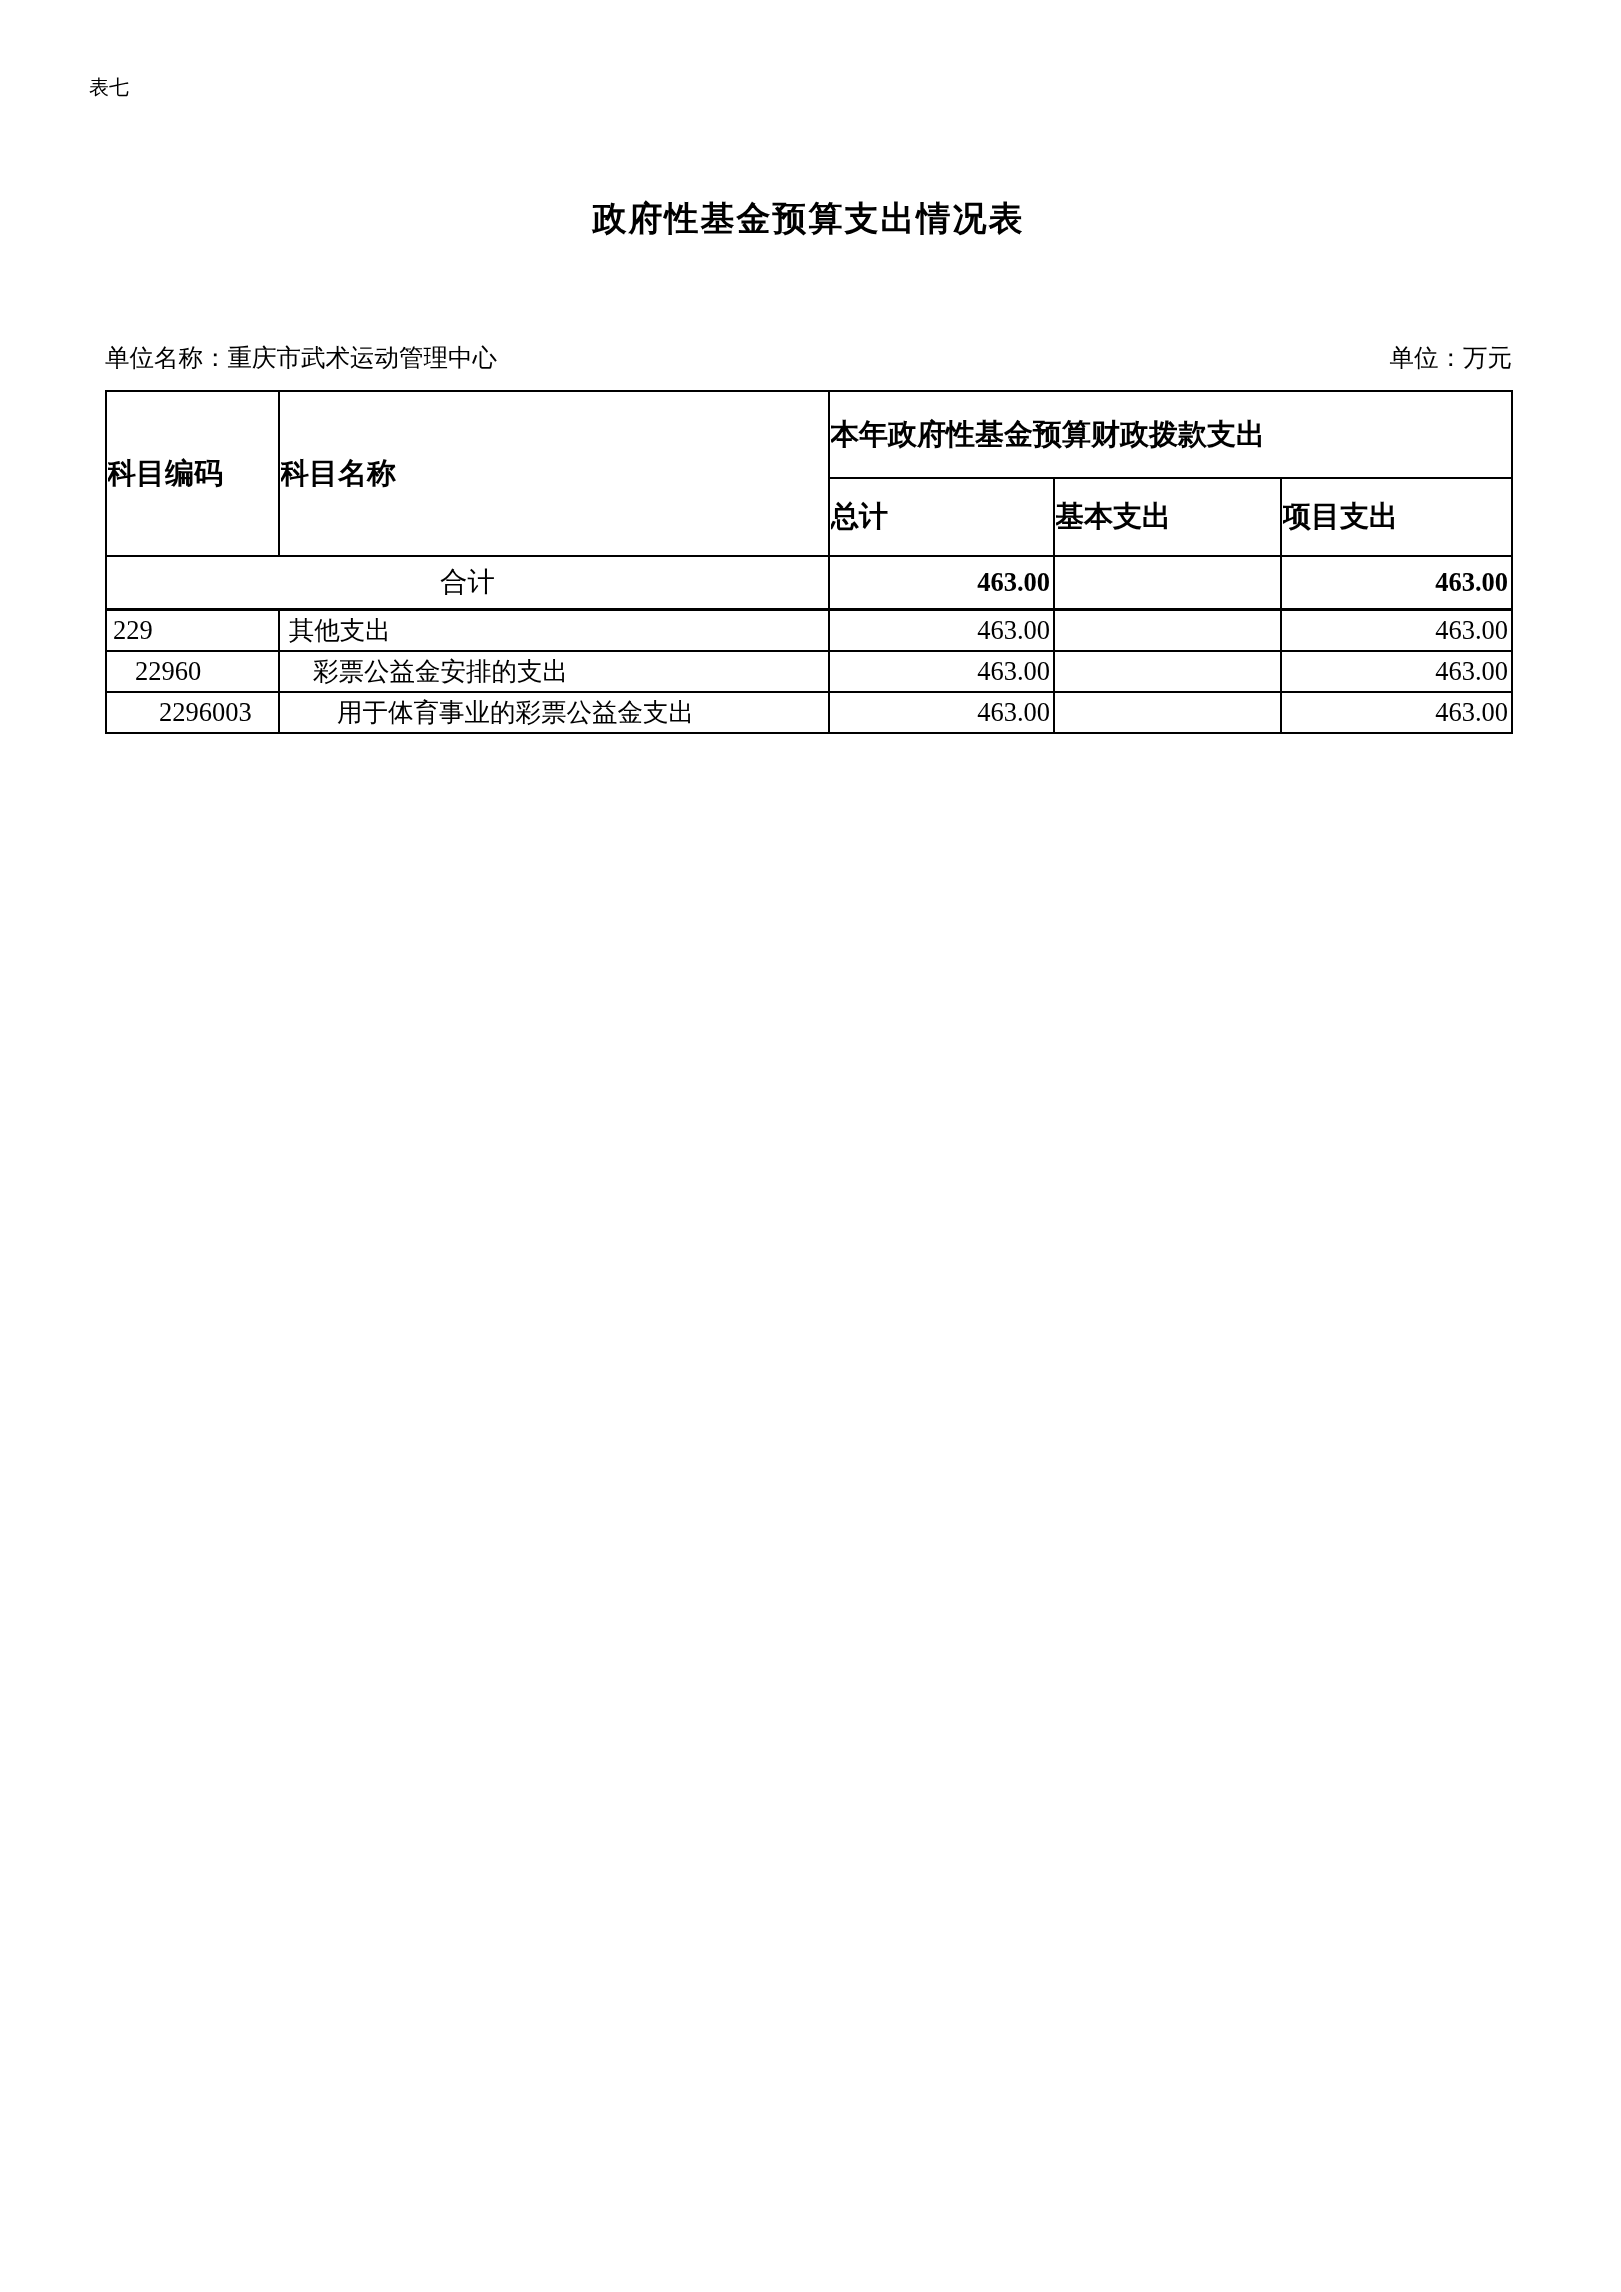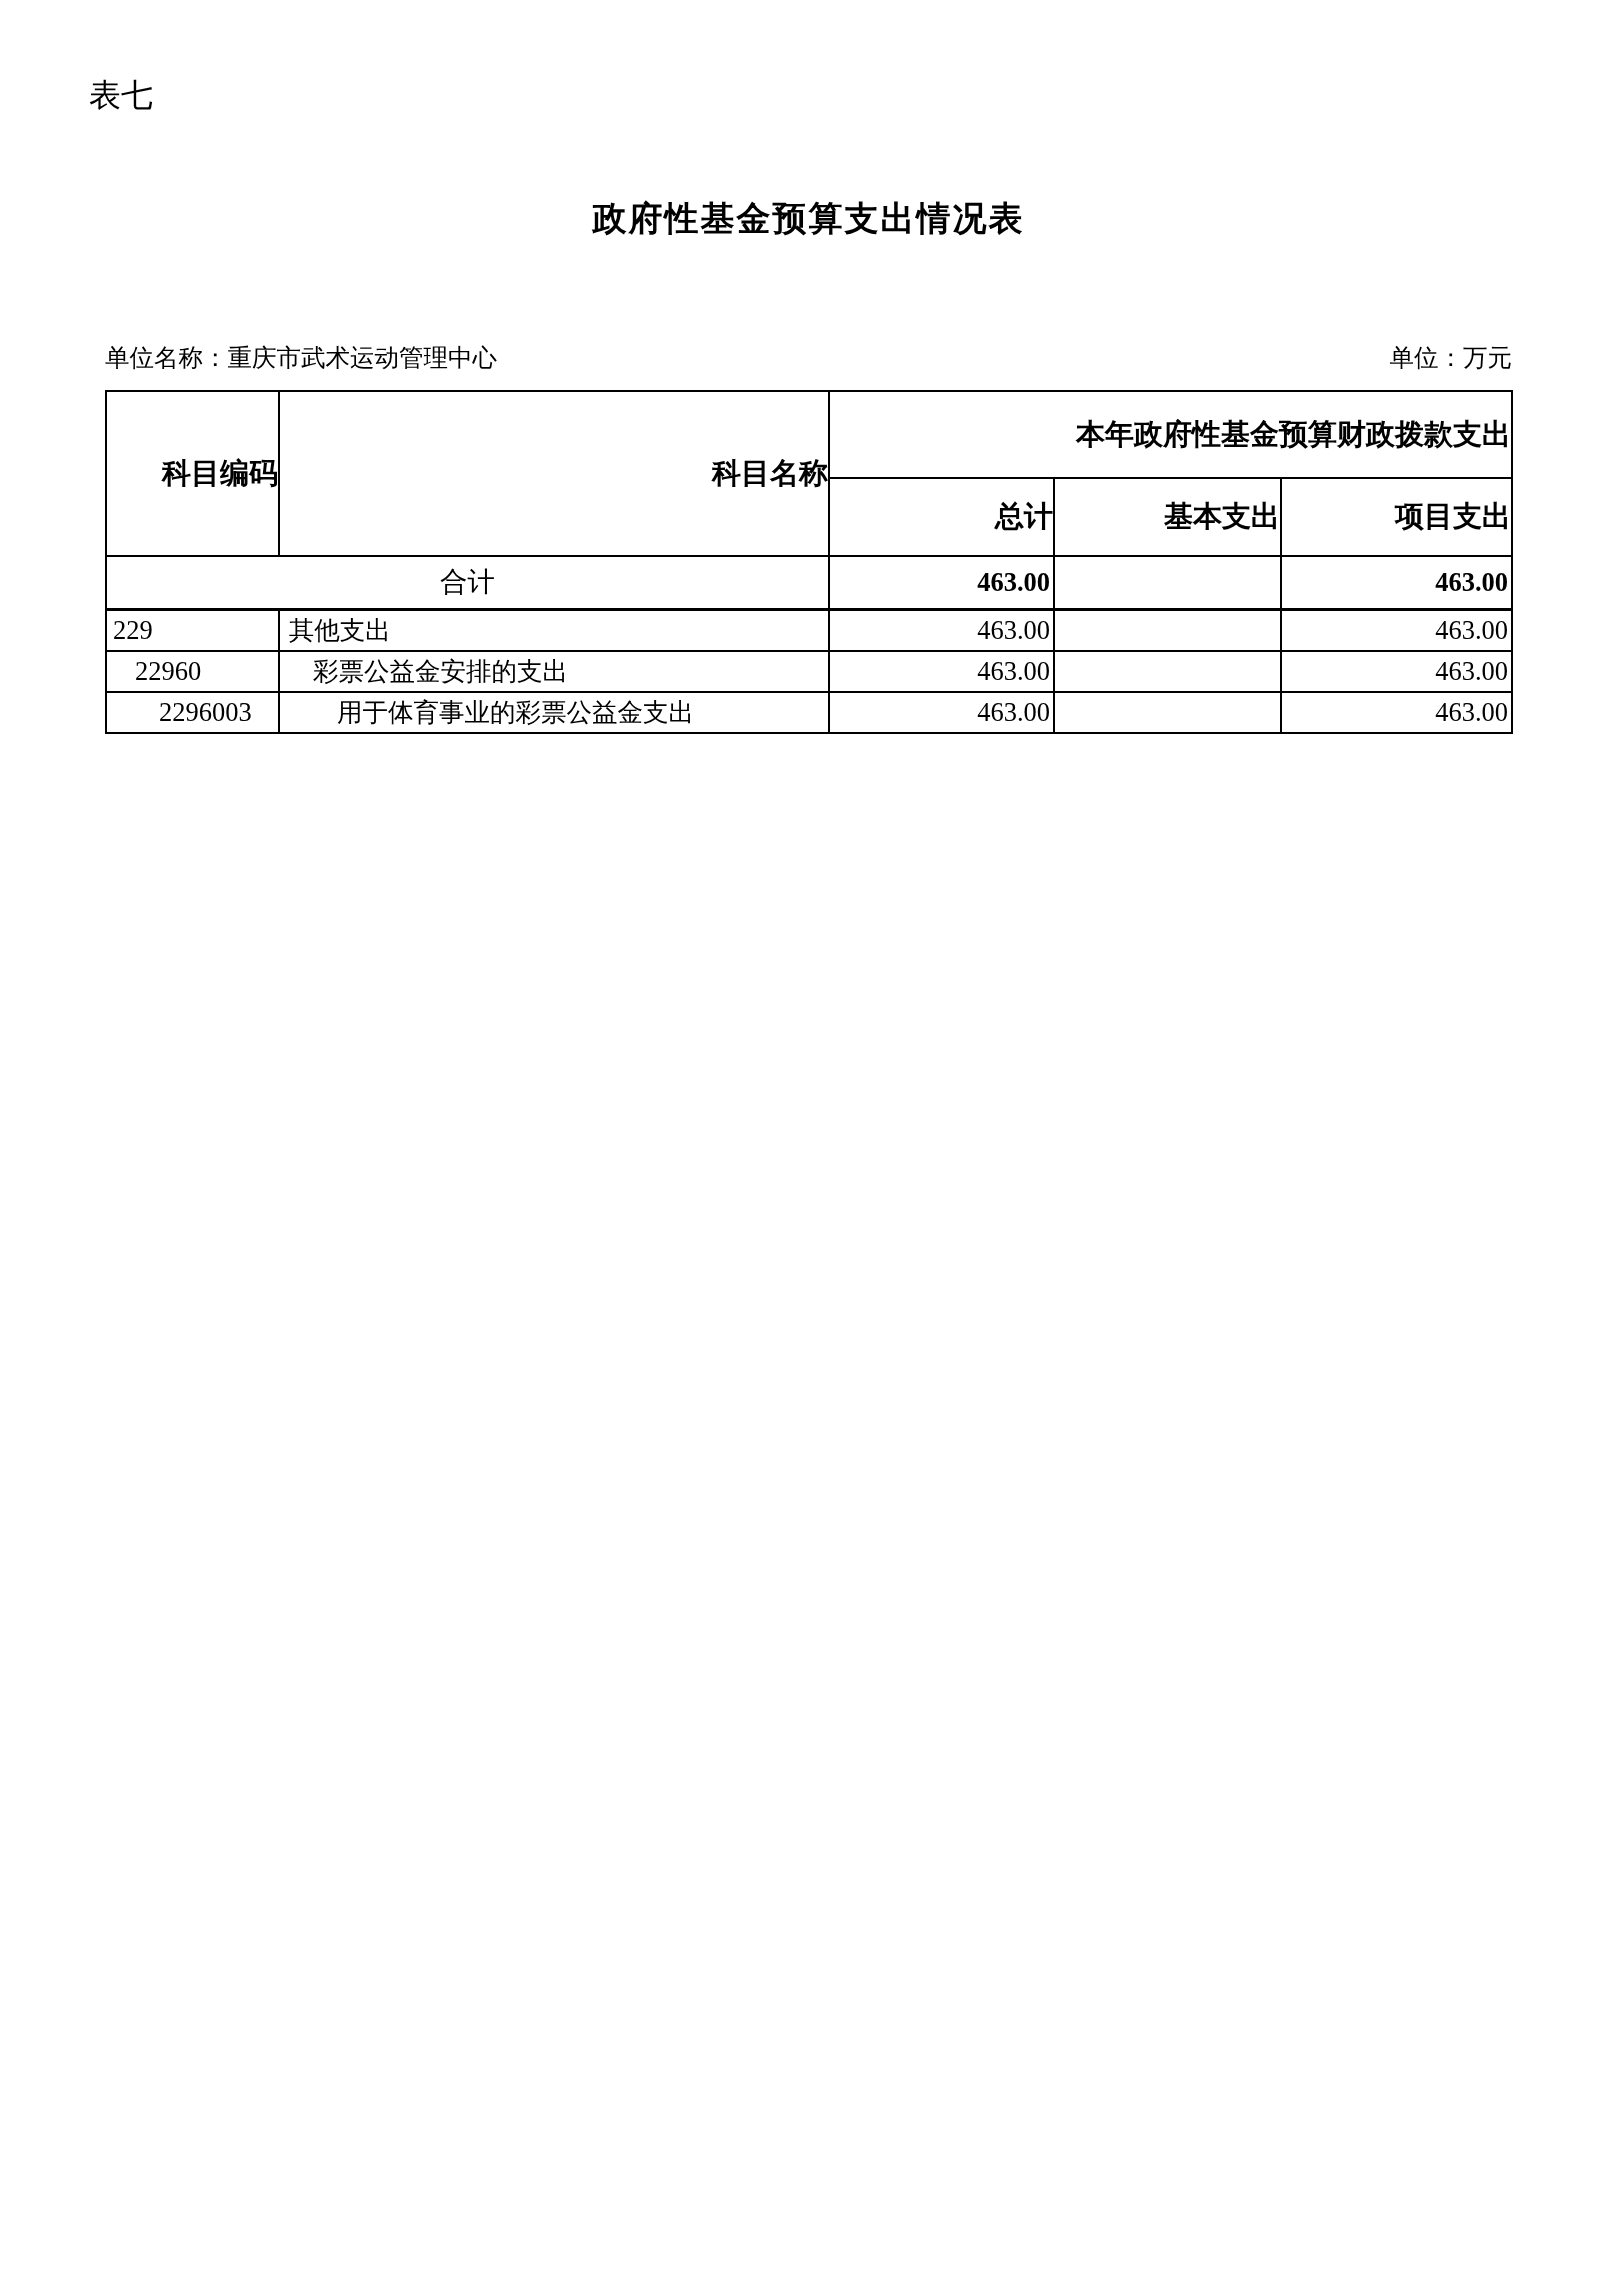--- a/index.html
+++ b/index.html
@@ -5,21 +5,21 @@
   * { margin: 0; padding: 0; box-sizing: border-box; }
   html, body { background: #ffffff; }
   body {
     width: 1621px; height: 2293px;
     position: relative;
     color: #000;
     font-family: "Liberation Serif", serif;
   }
   .doc-tag {
     position: absolute; left: 89px; top: 74px;
-    font-size: 32px;
+    font-size: 20px;
     font-family: Liberation Sans, sans-serif;
     text-align: center;
   }
   .doc-title {
     position: absolute; left: 105px; top: 196px; width: 1407px;
     text-align: center;
     font-size: 34px; font-weight: bold;
     letter-spacing: 2px;
     font-family: "Liberation Serif", serif;
   }
@@ -35,21 +35,21 @@
     border: 2.9px solid #000;
   }
   table.budget th, table.budget td {
     border: 2px solid #000;
     vertical-align: middle;
     overflow: hidden;
     white-space: nowrap;
   }
   table.budget th {
     font-family: "Liberation Sans", sans-serif;
-    font-weight: bold; font-size: 29px; text-align: right;
+    font-weight: bold; font-size: 29px; text-align: left; border-radius: 7px;
   }
   tr.hdr-top    { height: 87px; }
   tr.hdr-sub    { height: 78px; }
   tr.row-sum    { height: 53px; }
   tr.row-l0     { height: 42px; }
   tr.row-l1     { height: 41px; }
   tr.row-l2     { height: 41px; }
   tr.row-sum td { border-bottom: 3.9px solid #000; }
   .sum-label {
     font-family: "Liberation Sans", sans-serif;

